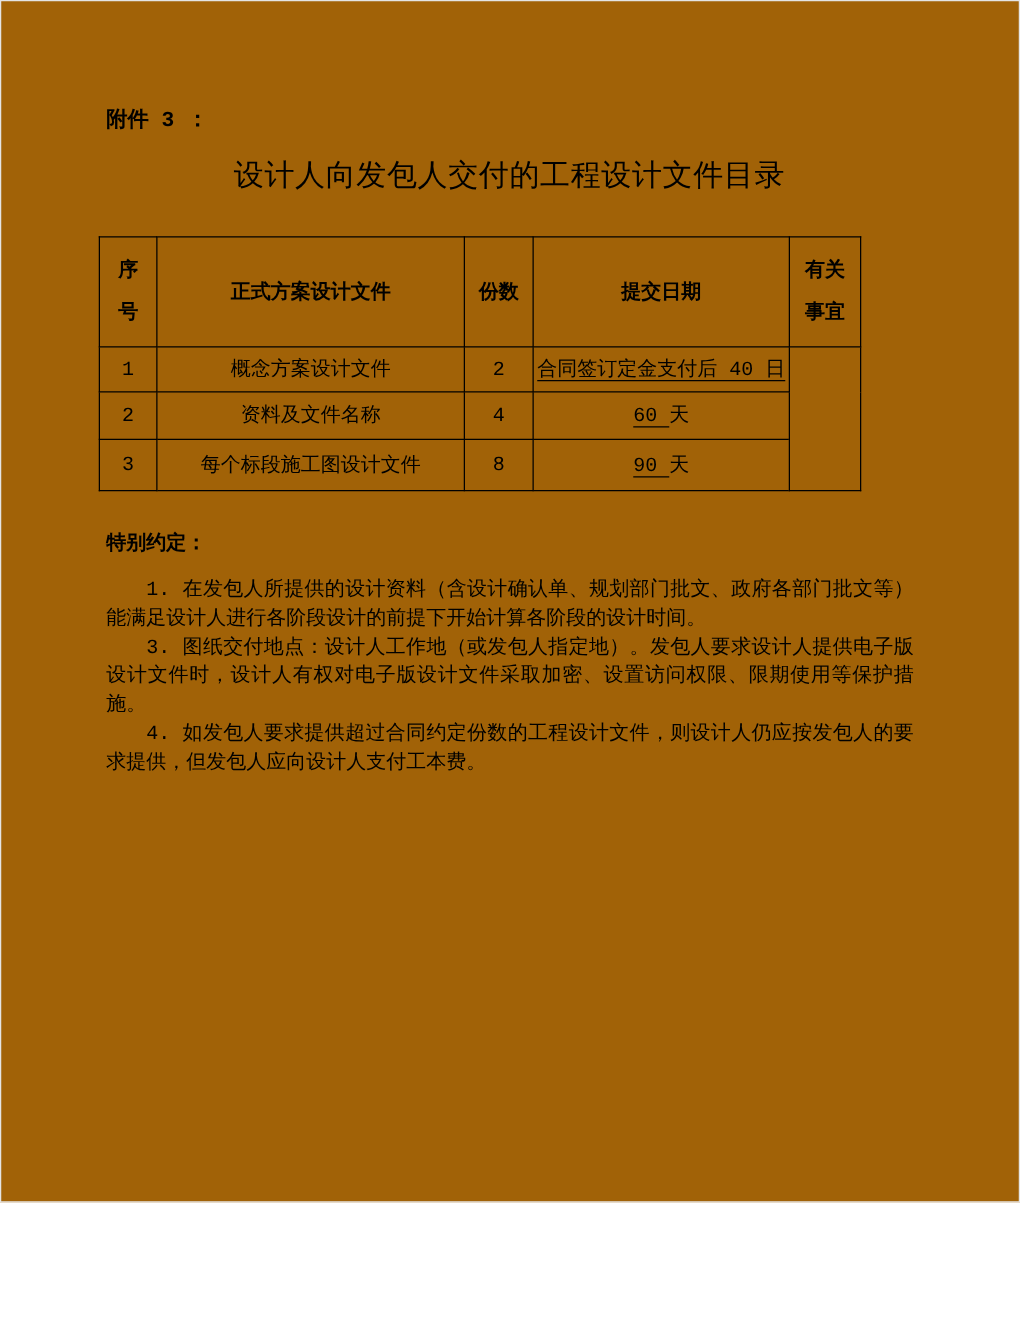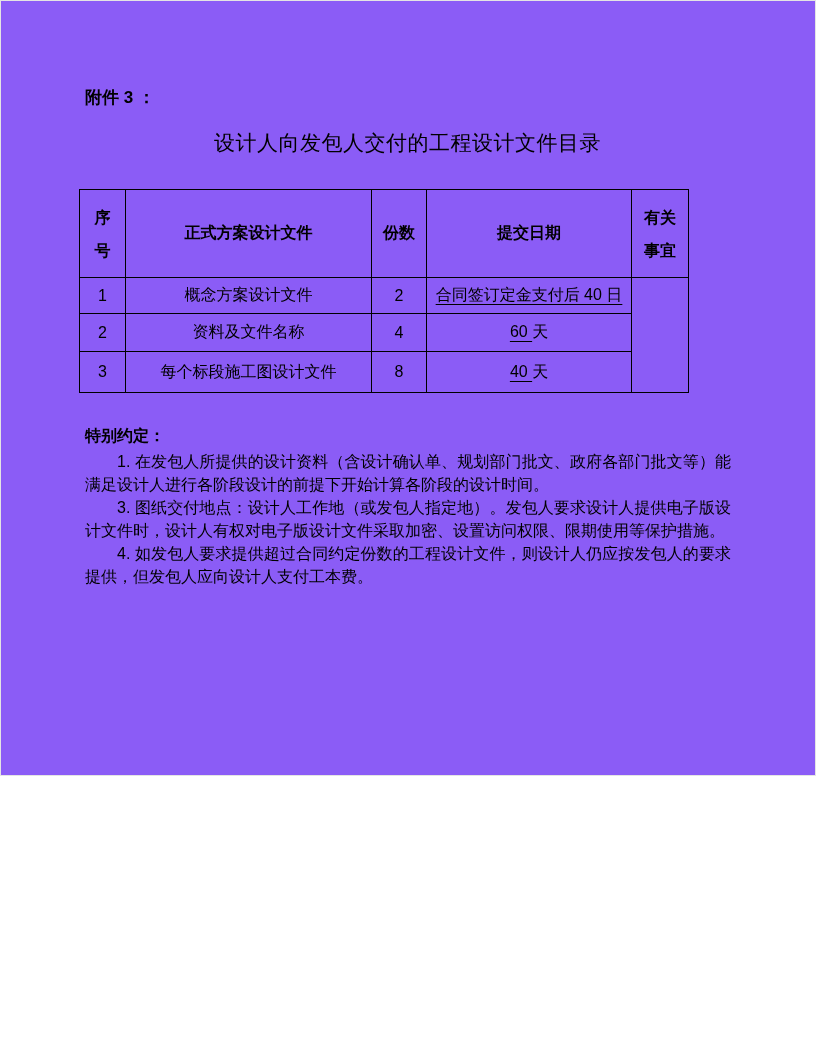--- a/index.html
+++ b/index.html
@@ -1,35 +1,35 @@
 <!DOCTYPE html>
 <html><head>
 <meta charset="utf-8">
 <style>
   * { margin: 0; box-sizing: border-box; }
   html, body { background: #fff; }
   .page {
     position: relative;
     width: 816px;
-    height: 776px;
-    background: #8b5cf6;
+    height: 962px;
+    background: #a16207;
     color: #000000;
-    font-family: Liberation Sans, sans-serif;
+    font-family: Liberation Mono, monospace;
     padding: 86px 86px 0 85px;
     outline: 1px solid #e4e4e4;
     outline-offset: -1px;
     overflow: hidden;
   }
   .attachment-label {
     font-size: 17px;
     font-weight: bold;
     line-height: 24px;
   }
   .doc-title {
-    font-size: 21px;
+    font-size: 24px;
     line-height: 24px;
     text-align: center;
     margin-top: 21px;
     letter-spacing: 0.5px;
   }
   table.delivery-table {
     border-collapse: collapse;
     table-layout: fixed;
     width: 609px;
     margin: 34px 0 0 -6px;
@@ -52,21 +52,21 @@
   .date-cell { font-weight: bold; }
   .date-cell .underlined {
     text-decoration: underline;
     text-underline-offset: 4px;
   }
   .terms-heading {
     margin-top: 31px;
     font-size: 16px;
     font-weight: bold;
     line-height: 23px;
-    margin-bottom: 3px;
+    margin-bottom: 14px;
   }
   .term {
     font-size: 16px;
     line-height: 23px;
     text-indent: 2em;
     text-align: justify;
     width: 646px;
   }
   .page-footer {
     position: absolute;
@@ -121,21 +121,21 @@
       <tr>
         <td>2</td>
         <td>资料及文件名称</td>
         <td class="copies-cell">4</td>
         <td class="date-cell"><span class="underlined">60 </span><span>天</span></td>
       </tr>
       <tr>
         <td>3</td>
         <td>每个标段施工图设计文件</td>
         <td class="copies-cell">8</td>
-        <td class="date-cell"><span class="underlined">40 </span><span>天</span></td>
+        <td class="date-cell"><span class="underlined">90 </span><span>天</span></td>
       </tr>
     </tbody>
   </table>
 
   <div class="terms-heading">特别约定：</div>
 
   <p class="term">1. 在发包人所提供的设计资料（含设计确认单、规划部门批文、政府各部门批文等）能满足设计人进行各阶段设计的前提下开始计算各阶段的设计时间。</p>
   <p class="term">3. 图纸交付地点：设计人工作地（或发包人指定地）。发包人要求设计人提供电子版设计文件时，设计人有权对电子版设计文件采取加密、设置访问权限、限期使用等保护措施。</p>
   <p class="term">4. 如发包人要求提供超过合同约定份数的工程设计文件，则设计人仍应按发包人的要求提供，但发包人应向设计人支付工本费。</p>
 

